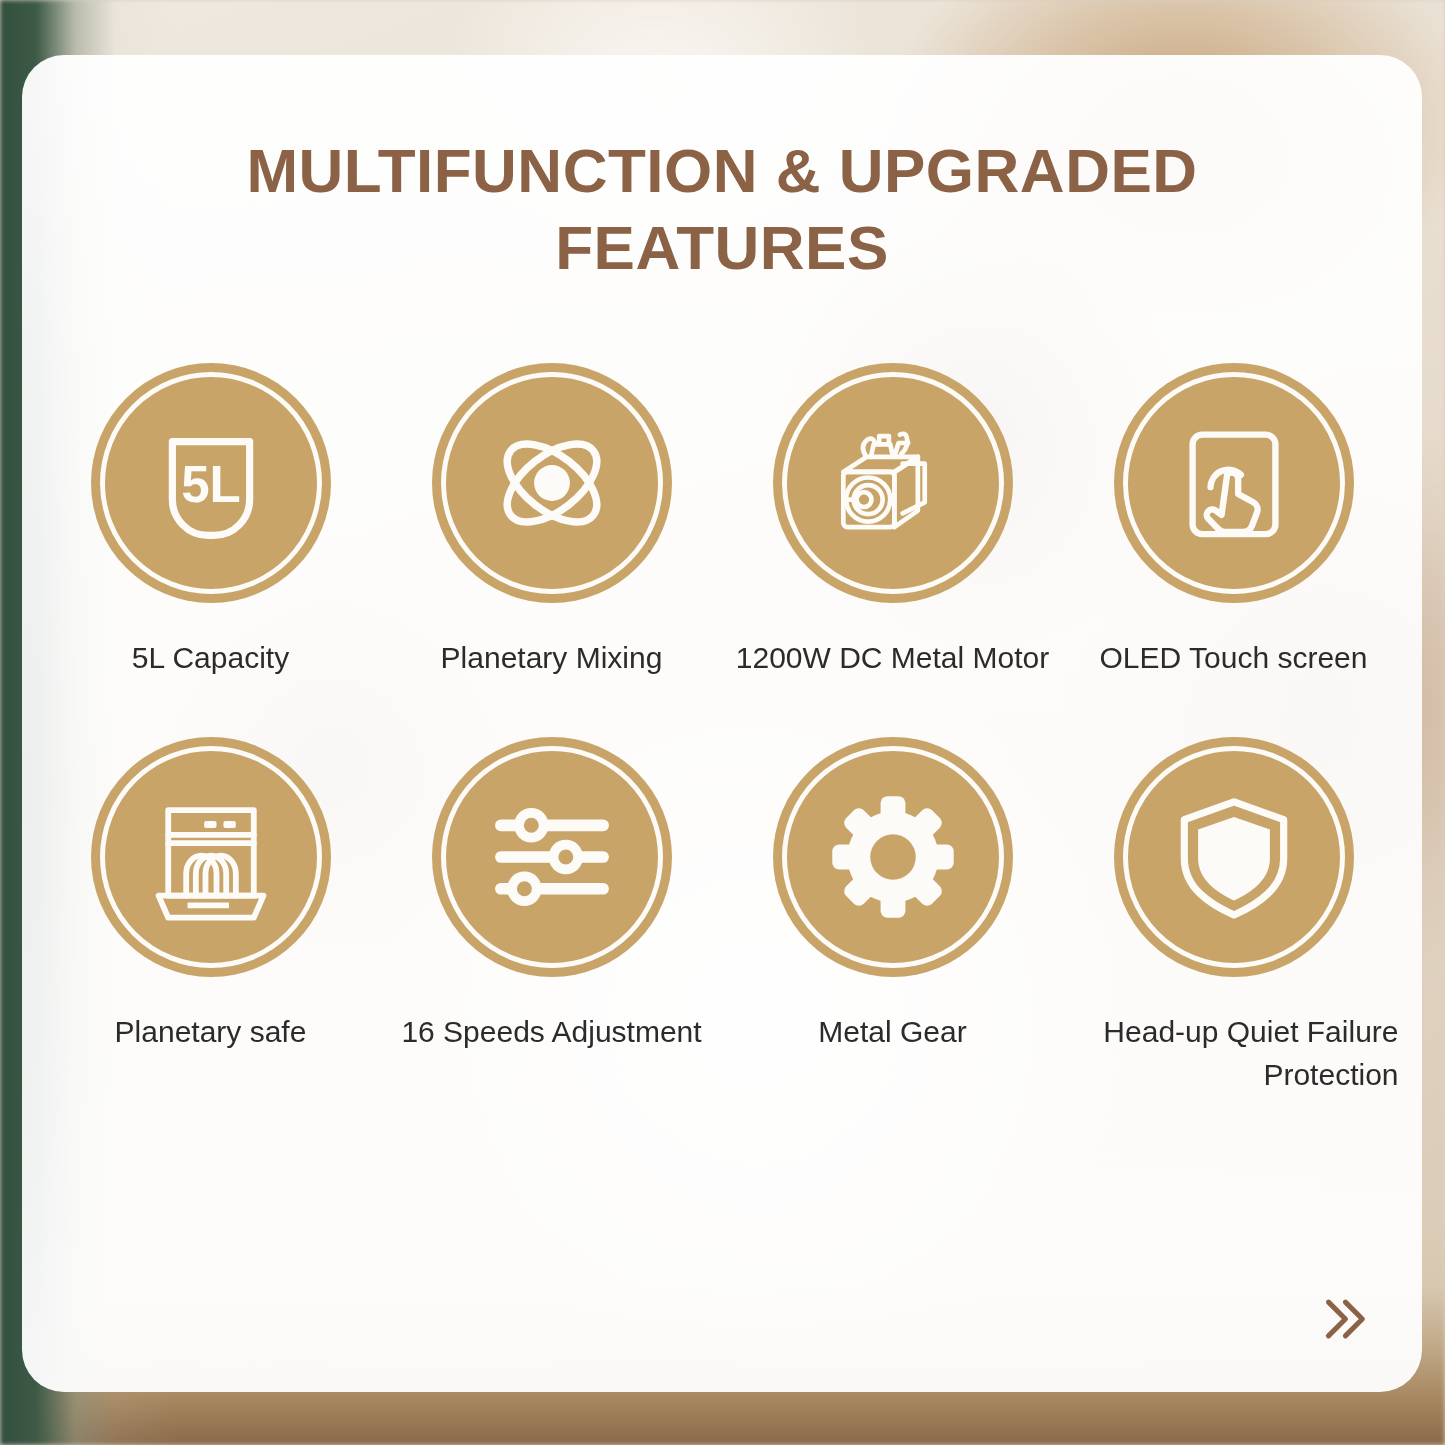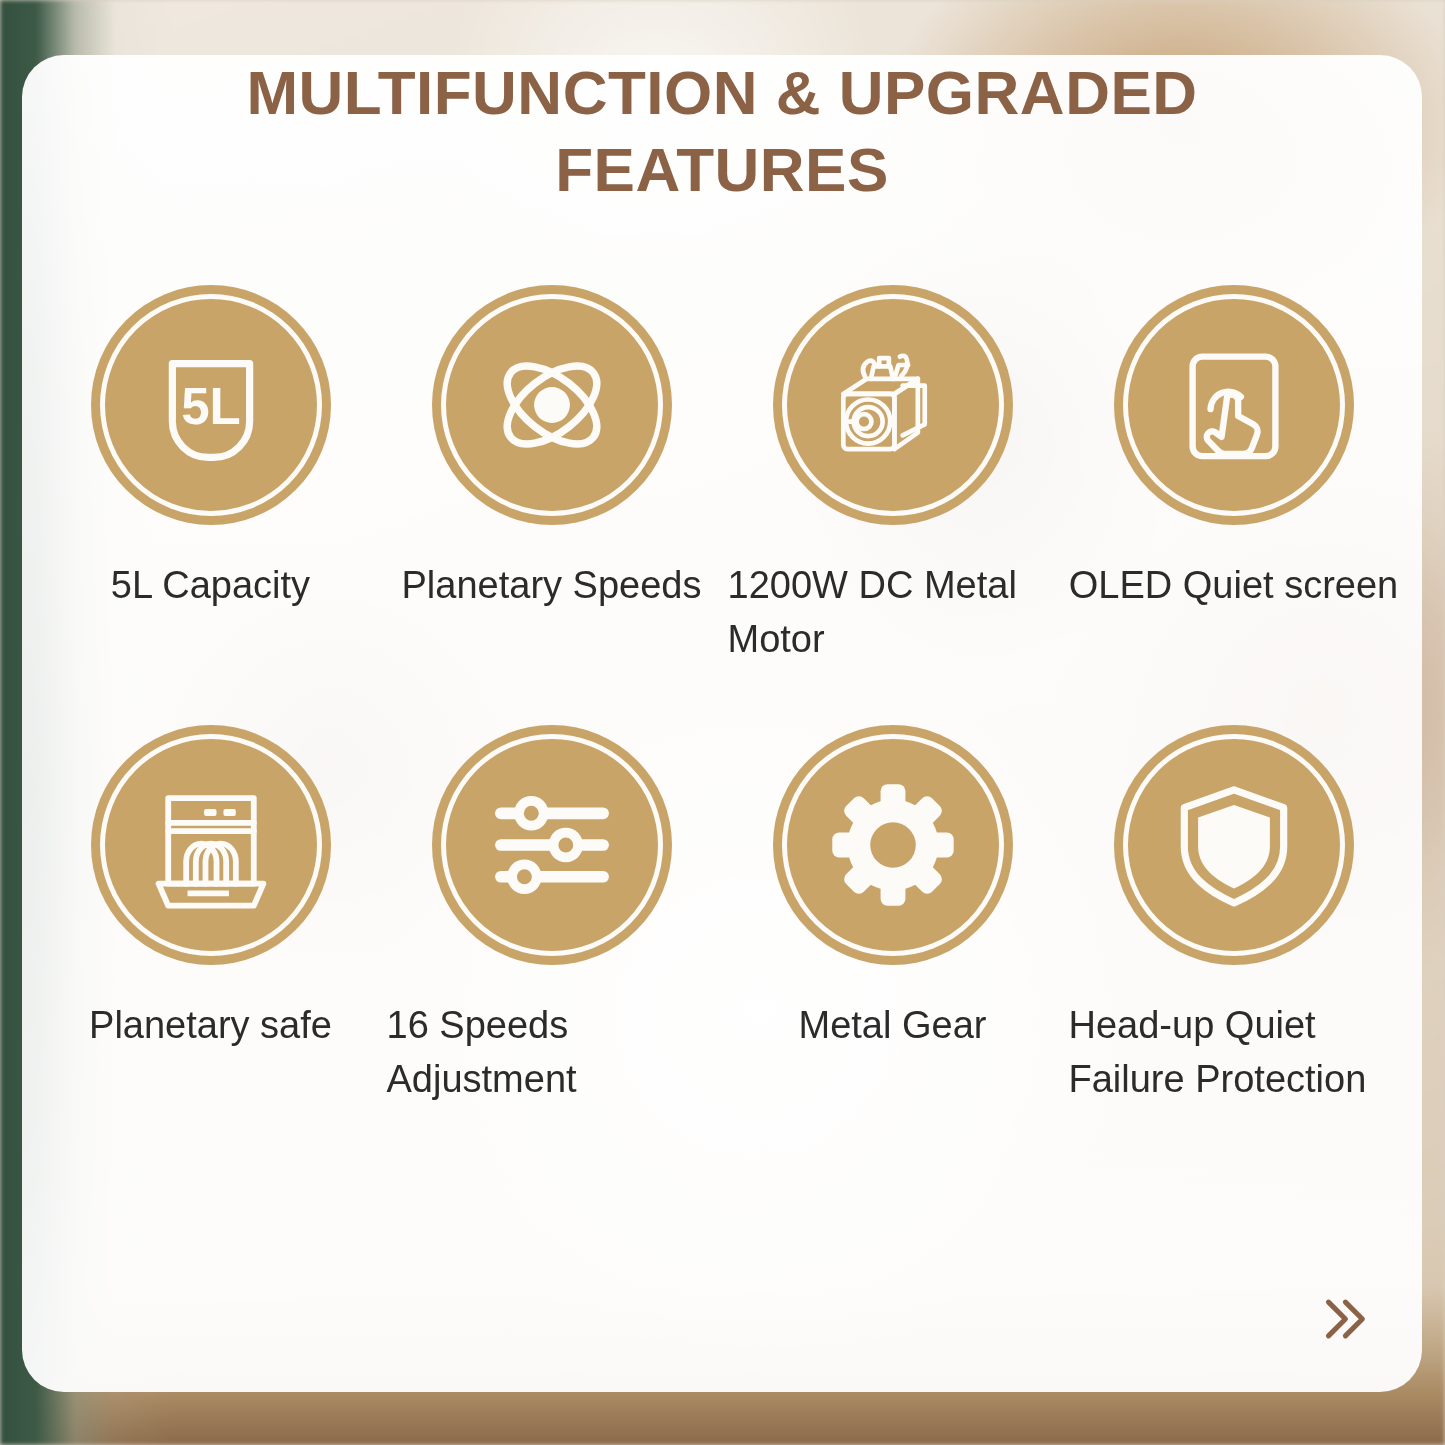--- a/index.html
+++ b/index.html
@@ -57,20 +57,21 @@
         rgba(255,255,255,0.955) 0%,
         rgba(255,255,255,0.93) 22%,
         rgba(255,255,255,0.905) 55%,
         rgba(255,255,255,0.925) 82%,
         rgba(255,255,255,0.95) 100%);
     overflow: hidden;
   }
 
   
   #panel-title {
+    margin-top: 78px;
     text-align: center;
     color: #8b6246;
     font-size: 62px;
     line-height: 1.24;
     font-weight: 700;
     letter-spacing: 0.5px;
     padding: 0 110px;
     font-family: "Liberation Sans", sans-serif;
   }
 
@@ -112,23 +113,23 @@
   .icon-badge svg {
     width: 138px;
     height: 138px;
     display: block;
     position: relative;
     z-index: 1;
   }
 
   .feature-label {
     margin-top: 34px;
-    text-align: left;
+    text-align: right;
     color: #2b2b2b;
-    font-size: 38px;
+    font-size: 30px;
     line-height: 1.42;
     font-weight: 400;
     max-width: 330px;
     font-family: "Liberation Sans", sans-serif;
   }
 
   
   #next-chevron {
     position: absolute;
     right: 48px;
@@ -166,21 +167,21 @@
     <div class="feature-cell">
       <div class="icon-badge">
         <svg viewBox="0 0 100 100">
           <g fill="none" stroke="#fdfbf7" stroke-width="5.4" stroke-linecap="round">
             <ellipse cx="50" cy="50" rx="38" ry="20" transform="rotate(-38 50 50)"></ellipse>
             <ellipse cx="50" cy="50" rx="38" ry="20" transform="rotate(38 50 50)"></ellipse>
           </g>
           <circle cx="50" cy="50" r="13" fill="#fdfbf7"></circle>
         </svg>
       </div>
-      <div class="feature-label">Planetary Speeds</div>
+      <div class="feature-label">Planetary Mixing</div>
     </div>
 
     <div class="feature-cell">
       <div class="icon-badge">
         <svg viewBox="0 0 100 100">
           <g fill="none" stroke="#fdfbf7" stroke-width="3.4" stroke-linejoin="round" stroke-linecap="round">
 
             <rect x="14" y="42" width="37" height="40" rx="3"></rect>
 
             <path d="M14 42 L31 31 L68 31 L51 42 Z"></path>
@@ -219,21 +220,21 @@
                      a7 7 0 0 1 -6.4 4.4
                      h-13
                      a7 7 0 0 1 -5 -2.1
                      l-7.5 -7.8
                      a4 4 0 0 1 5.2 -5.9
                      l4.7 3.4
                      Z"></path>
           </g>
         </svg>
       </div>
-      <div class="feature-label">OLED Quiet screen</div>
+      <div class="feature-label">OLED Touch screen</div>
     </div>
 
     <div class="feature-cell">
       <div class="icon-badge">
         <svg viewBox="0 0 100 100">
           <g fill="none" stroke="#fdfbf7" stroke-width="4.2" stroke-linejoin="round" stroke-linecap="round">
 
             <path d="M19 16 h62 v62 h-62 Z"></path>
 
             <path d="M19 34 h62"></path>

